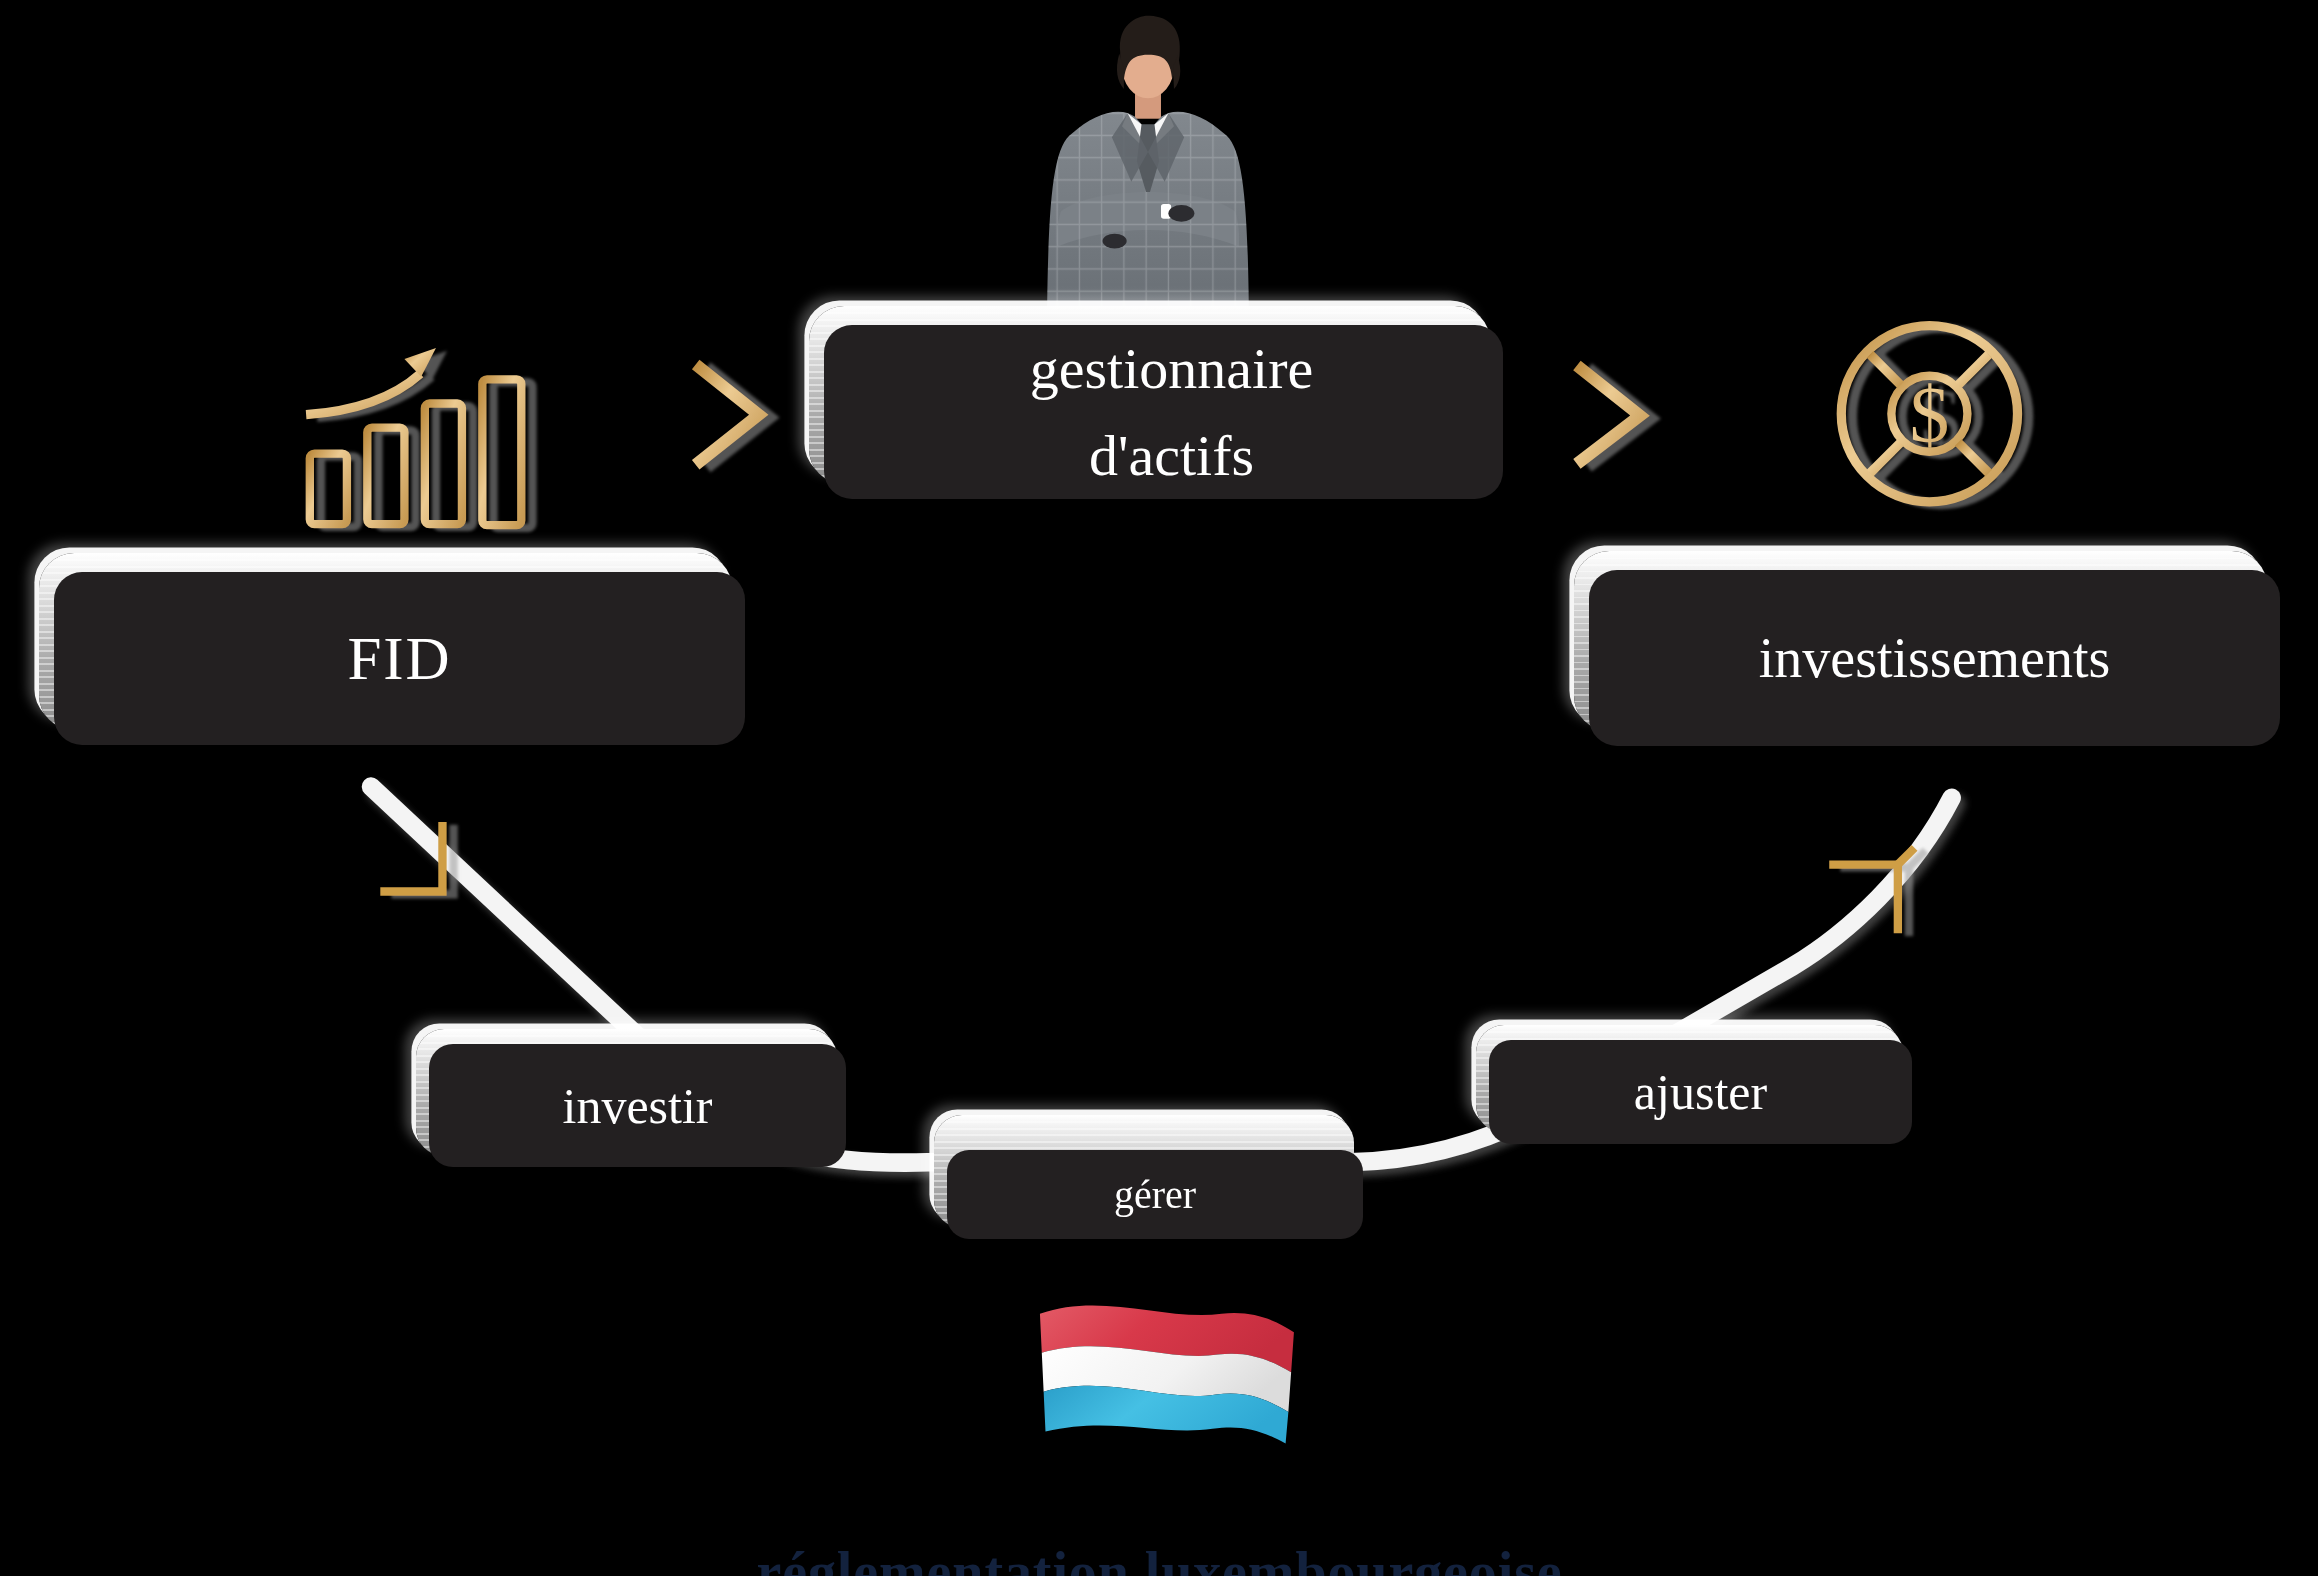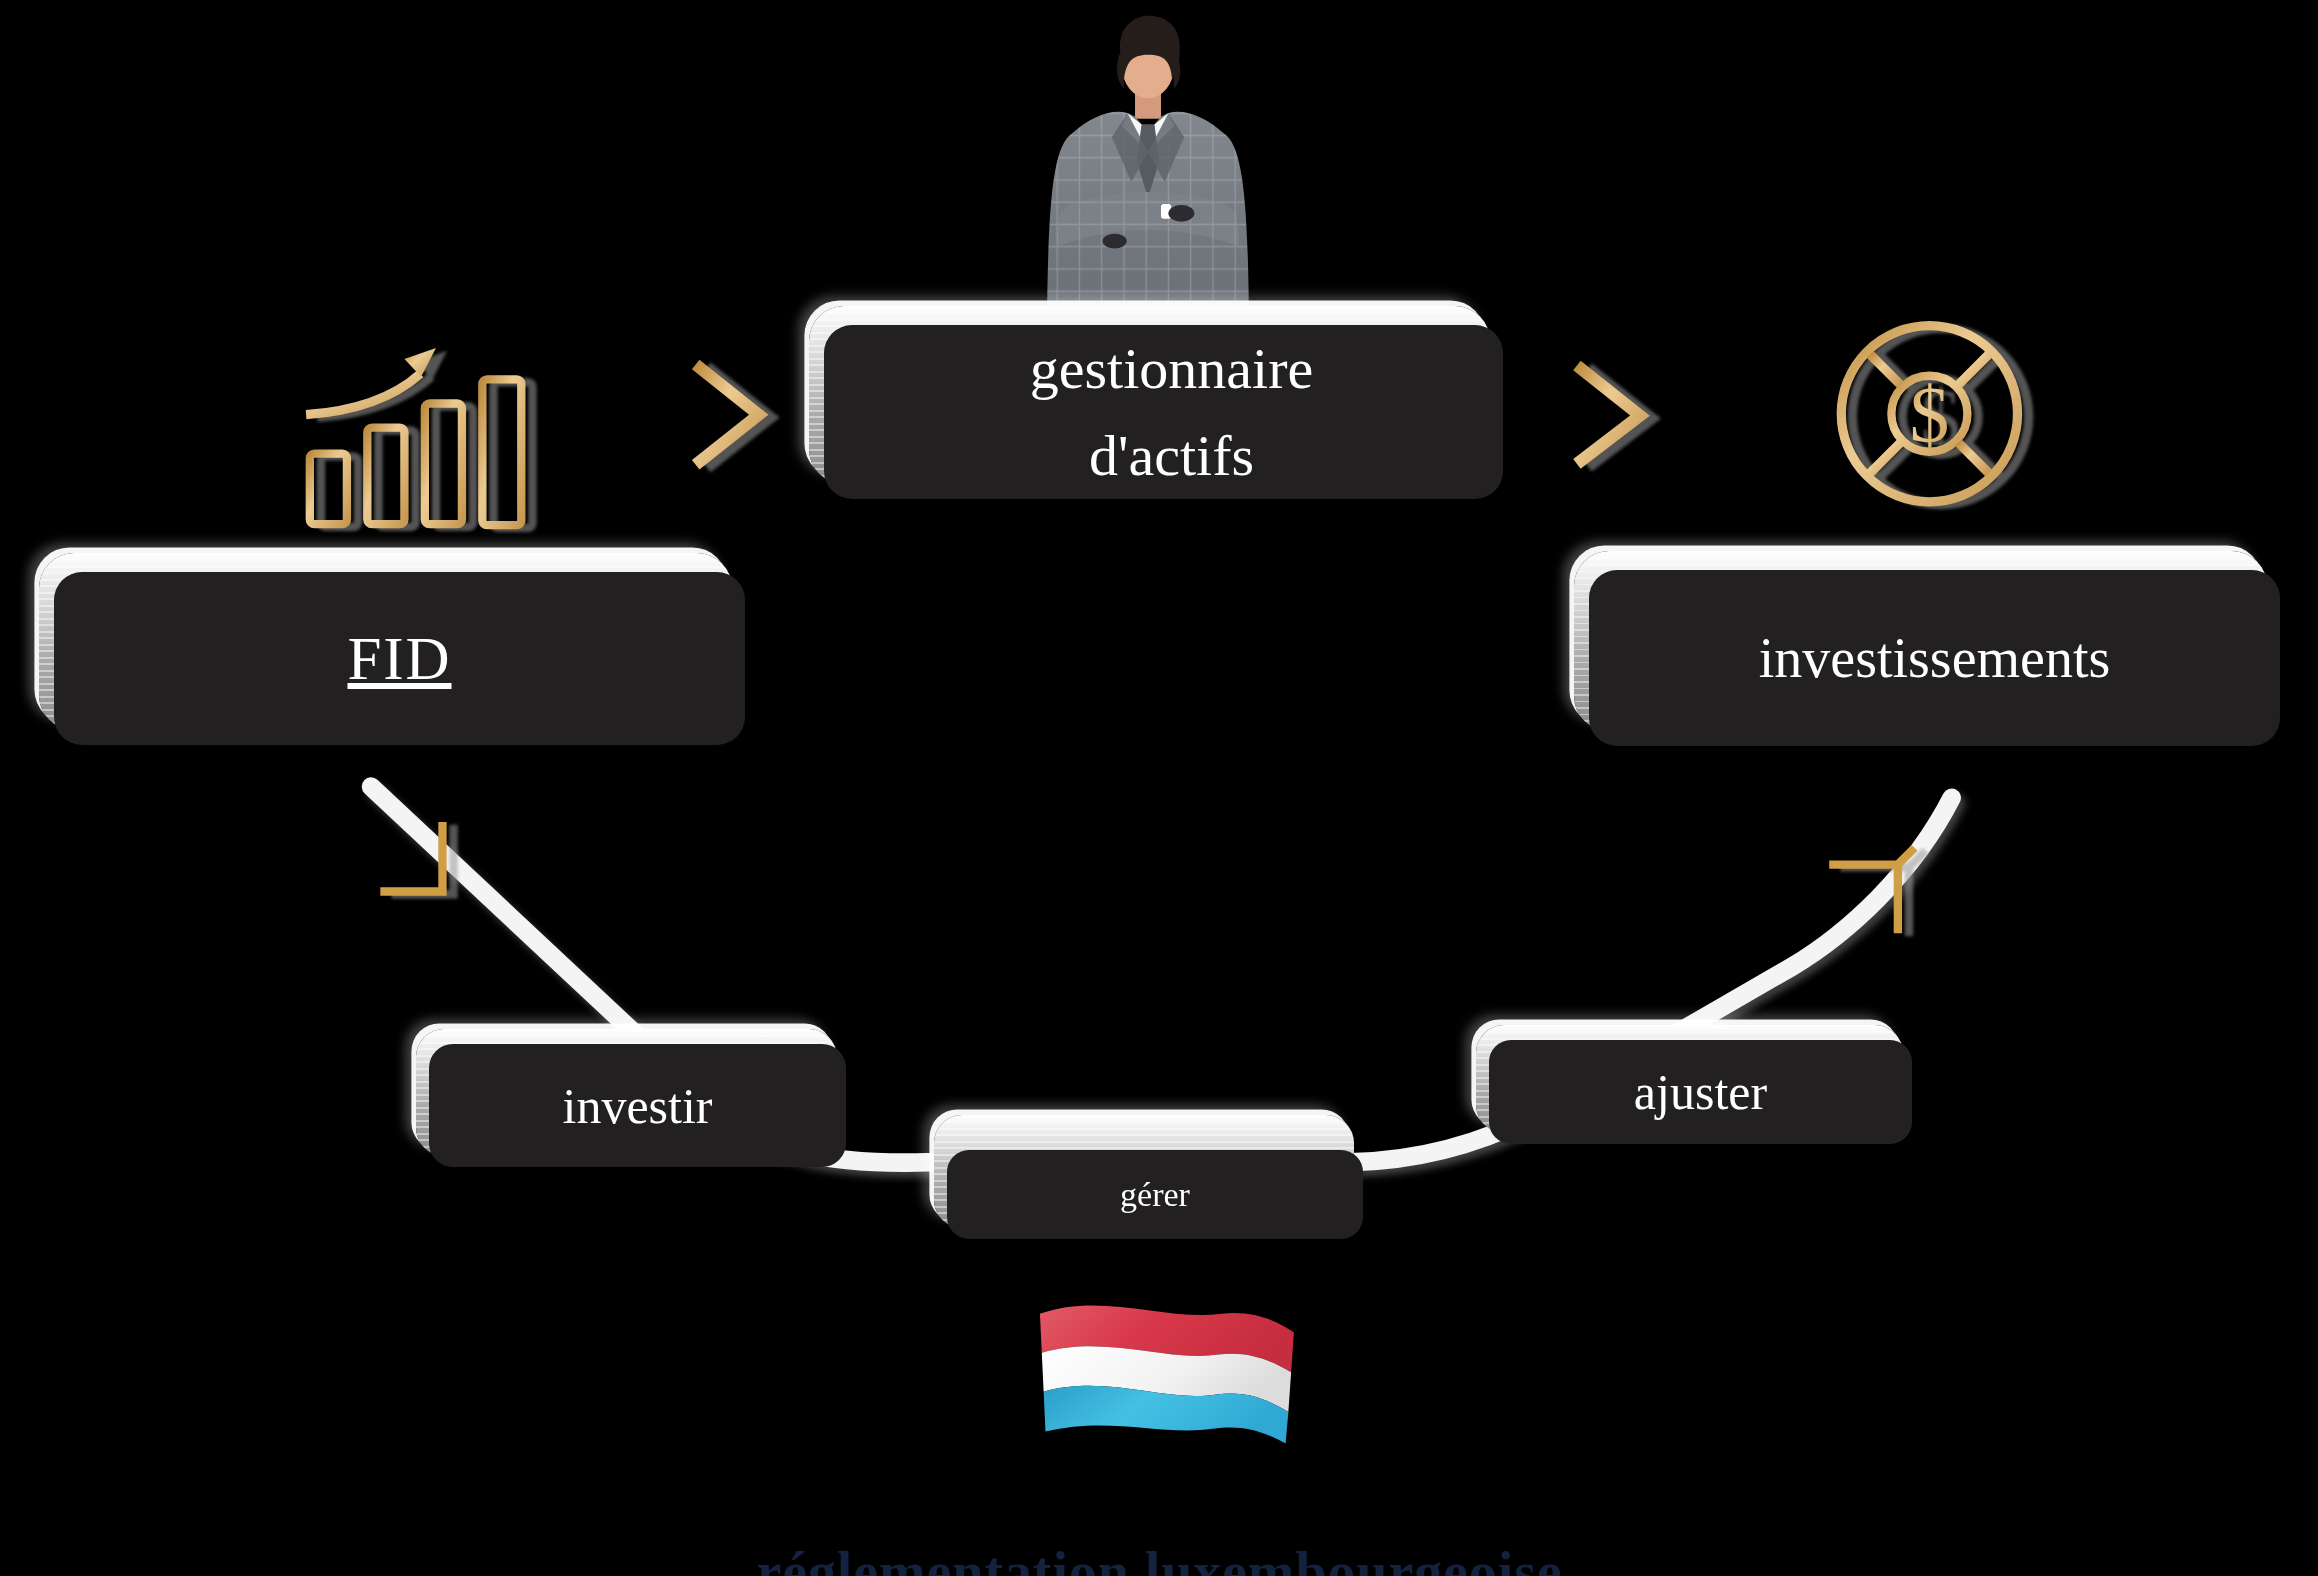--- a/index.html
+++ b/index.html
@@ -26,27 +26,27 @@
       linear-gradient(180deg,#ffffff 0%,#e2e2e2 22%,#ababab 60%,#8d8d8d 100%);
     box-shadow:-4.6px -5.6px 0 rgba(255,255,255,.95), -11px -9.3px 11px rgba(255,255,255,.25);}
   .face{position:absolute;inset:0;background:var(--box-bg);border-radius:28px;
     display:flex;flex-direction:column;align-items:center;justify-content:center;
     color:var(--box-text);text-align:center;}
   .face .l{line-height:1.5;}
 
   #node-manager{left:824px;top:325px;width:679px;height:174px;}
   #node-manager .face{font-size:58px;padding-left:16px;}
   #node-fid{left:54px;top:572px;width:691px;height:173px;}
-  #node-fid .face{font-size:61px;letter-spacing:1.9px;text-decoration:underline;}
+  #node-fid .face{font-size:61px;letter-spacing:1.9px;}
   #node-investments{left:1589px;top:570px;width:691px;height:176px;}
   #node-investments .face{font-size:56px;}
   #node-invest{left:429px;top:999px;width:417px;height:123px;margin-top:45px;}
   #node-invest .face{font-size:50px;border-radius:24px;}
   #node-manage{left:947px;top:1130px;width:416px;height:109px;}
-  #node-manage .face{font-size:34px;border-radius:22px;margin-top:20px;}
+  #node-manage .face{font-size:40px;border-radius:22px;margin-top:20px;}
   #node-adjust{left:1489px;top:1040px;width:423px;height:104px;}
   #node-adjust .face{font-size:50px;border-radius:22px;}
   .small .stack{left:-13px;top:-15px;right:9.3px;bottom:11px;border-radius:28px;}
 
   #caption{position:absolute;z-index:3;left:0;right:0;top:1540px;text-align:center;
     color:var(--caption);font-size:56px;font-weight:700;letter-spacing:0.9px;}
 </style>
 </head>
 <body>
 

